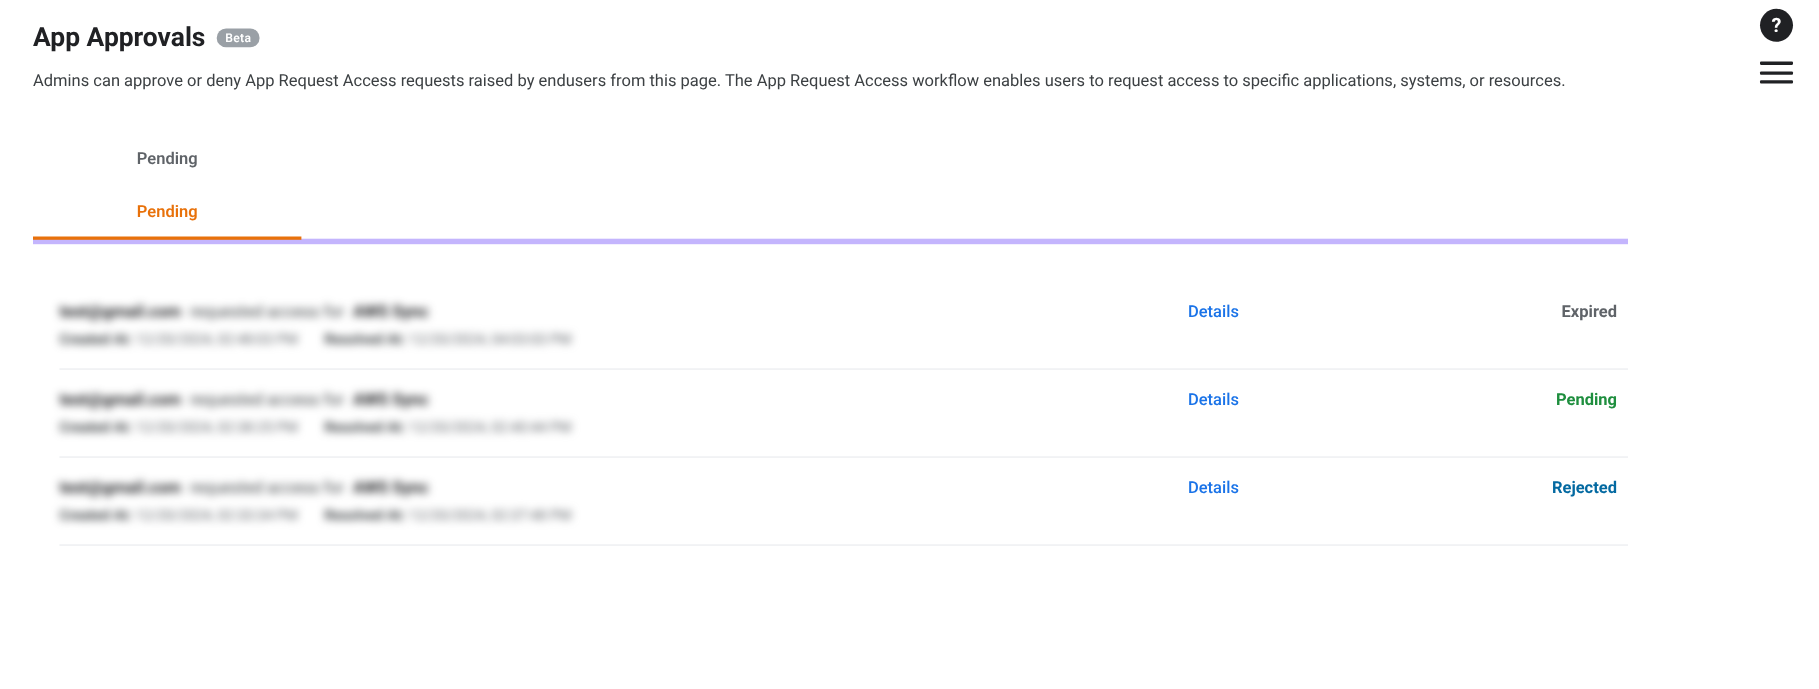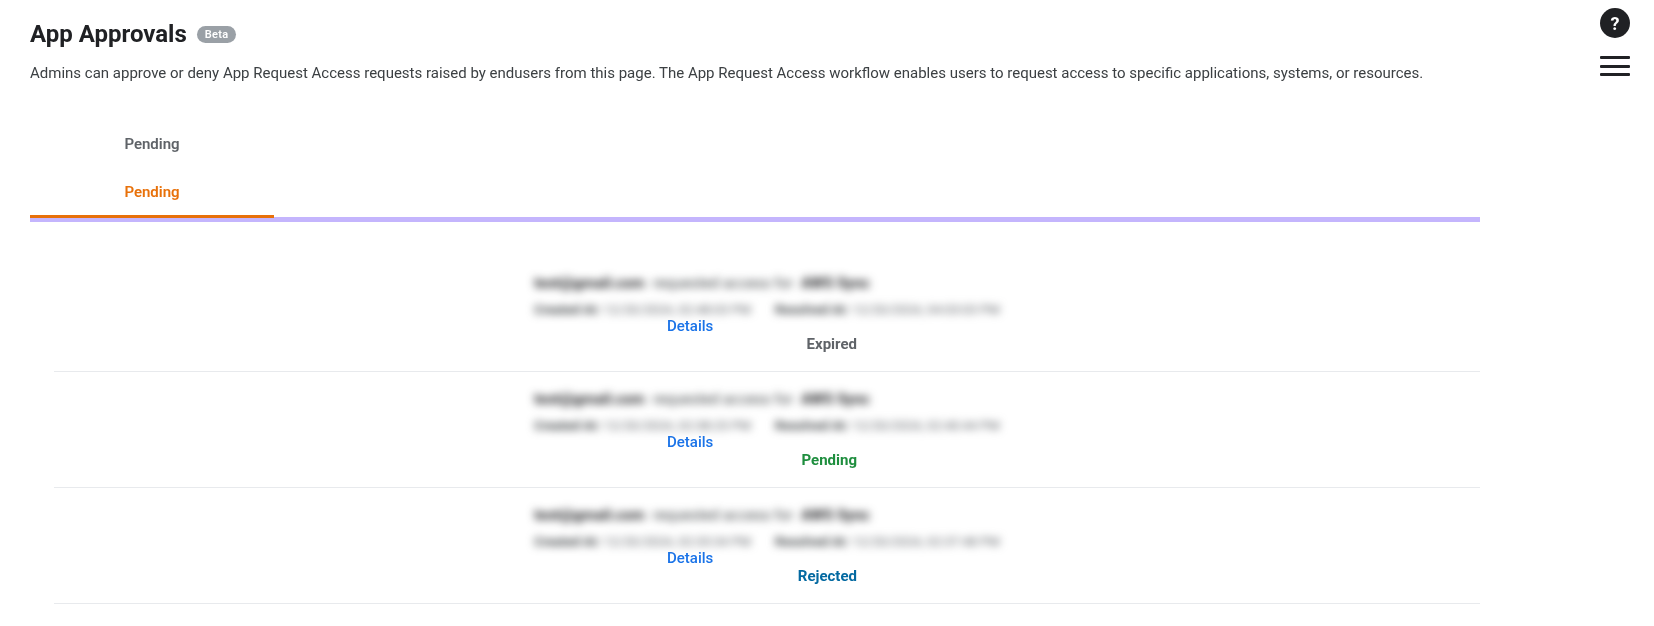--- a/index.html
+++ b/index.html
@@ -100,25 +100,23 @@
       color: #e8710a;
       border-bottom-color: #e8710a;
     }
     .request-list {
       padding-left: 24px;
       padding-right: 0;
       margin-top: 34px;
     }
     .request-row {
       display: flex;
-      align-items: center;
       border-bottom: 1px solid #e8eaed;
       padding: 18px 0;
       min-height: 76px;
-      flex-direction: column;
     }
     .req-left {
       flex: 1;
       filter: blur(4px);
       user-select: none;
     }
     .req-line1 {
       font-size: 15px;
       color: #3c4043;
       display: flex;

